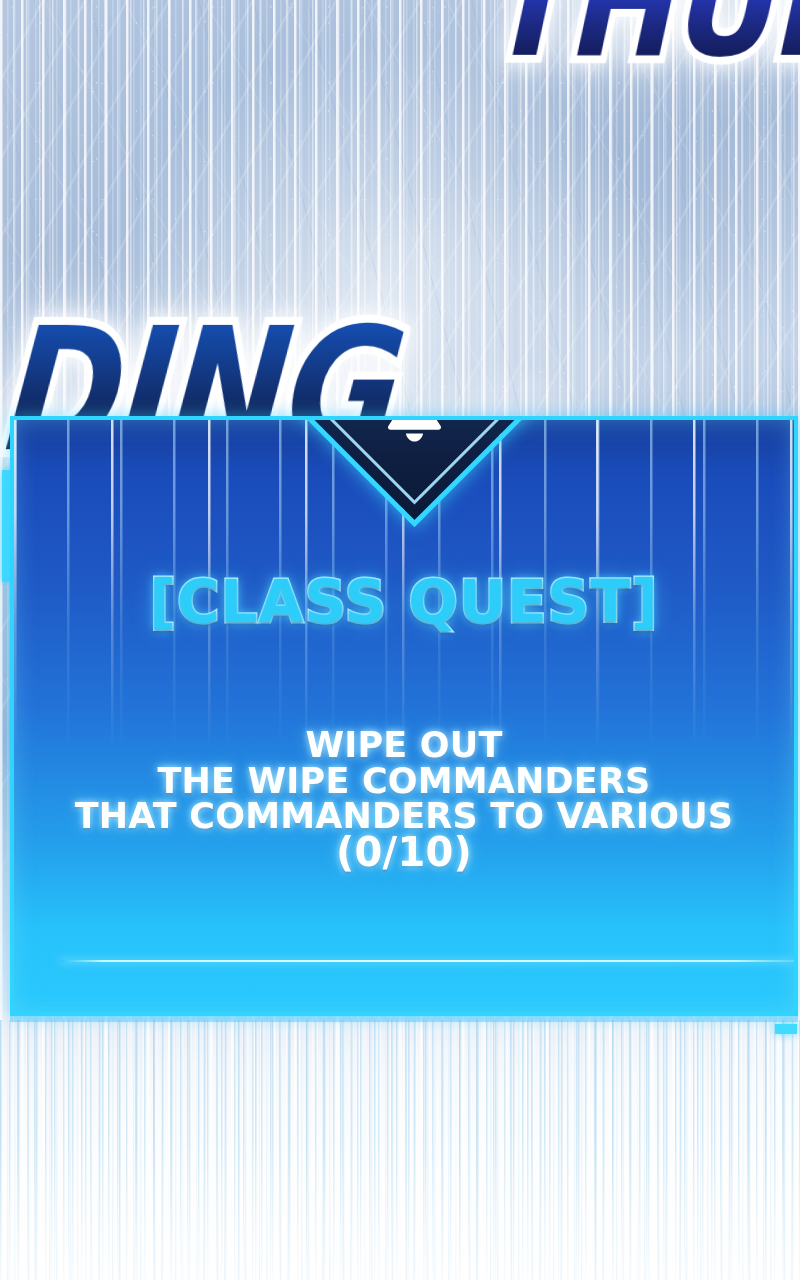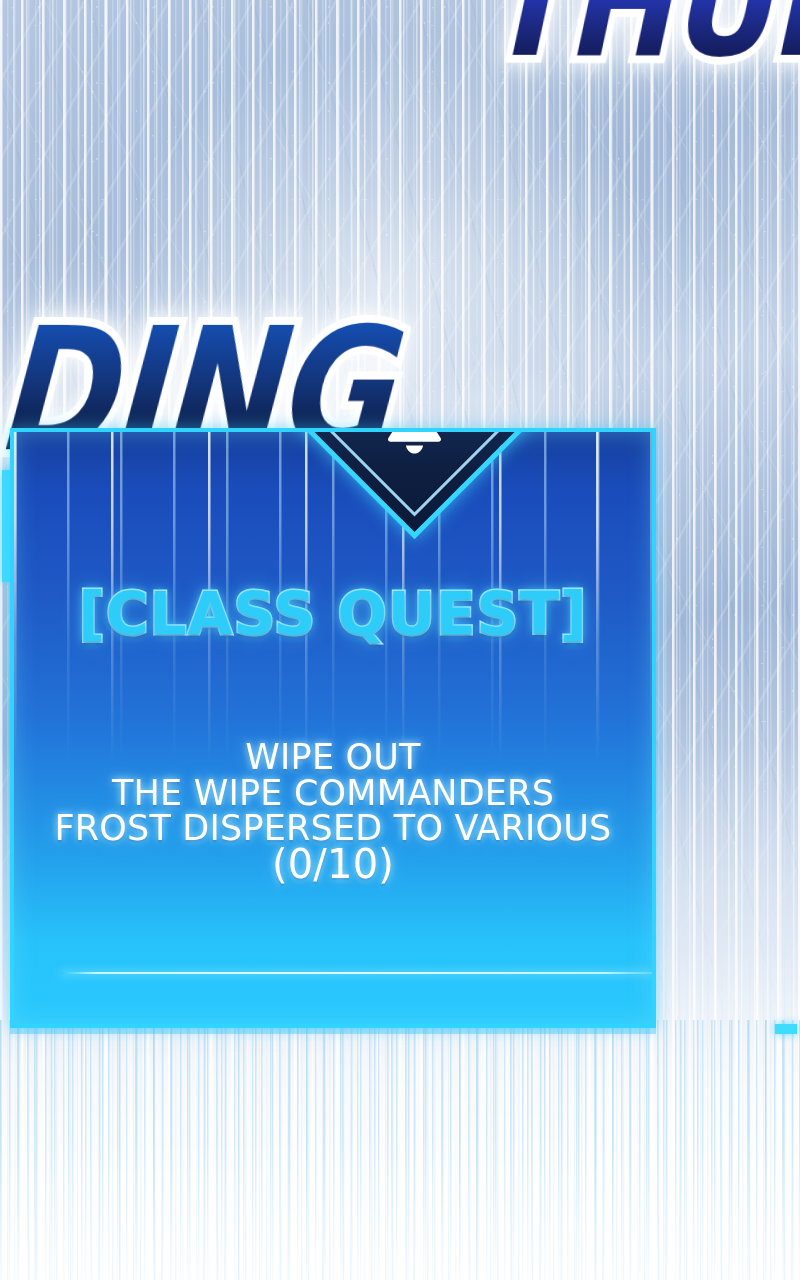--- a/index.html
+++ b/index.html
@@ -147,22 +147,22 @@
     background: linear-gradient(to bottom, #1657c4 0%, #14459e 22%, #123070 52%, #0a1738 86%, #060c22 100%);
     -webkit-background-clip: text;
     background-clip: text;
     color: transparent;
   }
 
   
   #quest-panel {
     position: absolute;
     left: 10px;
-    top: 428px;
-    width: 646px;
+    top: 416px;
+    width: 788px;
     height: 600px;
     box-sizing: border-box;
     border: 4px solid #2fd4ff;
     background: linear-gradient(to bottom,
         #16409f 0%,
         #1a4cbb 10%,
         #1f5ac6 28%,
         #2272d8 48%,
         #24a0ec 72%,
         #27c2fb 86%,
@@ -241,21 +241,21 @@
       0 3px 3px rgba(5,30,90,0.45);
   }
 
   
   #quest-body {
     position: absolute;
     left: 0; right: 0;
     top: 308px;
     text-align: center;
     font-family: "DejaVu Sans", sans-serif;
-    font-weight: normal;
+    font-weight: bold;
     font-size: 35px;
     line-height: 35.5px;
     color: #ffffff;
     letter-spacing: 0.2px;
     text-shadow:
       0 0 7px rgba(180,240,255,0.95),
       0 0 16px rgba(120,215,255,0.6),
       0 2px 2px rgba(10,50,120,0.35);
   }
   #quest-body .line { display: block; }
@@ -324,21 +324,21 @@
         <path d="M32 4c-3.0 0-5.4 2.2-5.4 5.0v2.2C18.6 12.9 13 19.8 13 28.1v11.1l-3.6 5.6c-0.9 1.4 0.1 3.2 1.8 3.2h41.6c1.7 0 2.7-1.8 1.8-3.2L51 39.2V28.1c0-8.3-5.6-15.2-13.6-16.9V9.0C37.4 6.2 35.0 4 32 4z" fill="#ffffff"></path>
         <path d="M24.6 51.2c0.6 4.0 3.8 7.0 7.4 7.0s6.8-3.0 7.4-7.0z" fill="#ffffff"></path>
       </svg>
     </div>
 
     <div id="quest-title">[CLASS QUEST]</div>
 
     <div id="quest-body">
       <span class="line">WIPE OUT</span>
       <span class="line">THE WIPE COMMANDERS</span>
-      <span class="line">FROST DISPERSED TO VARIOUS</span>
+      <span class="line">THAT COMMANDERS TO VARIOUS</span>
       <span class="line counter">(0/10)</span>
     </div>
 
     <div id="panel-divider"></div>
 
   </div>
 
   <div class="corner-tick" id="tick-right-bottom"></div>
 
 </div>

